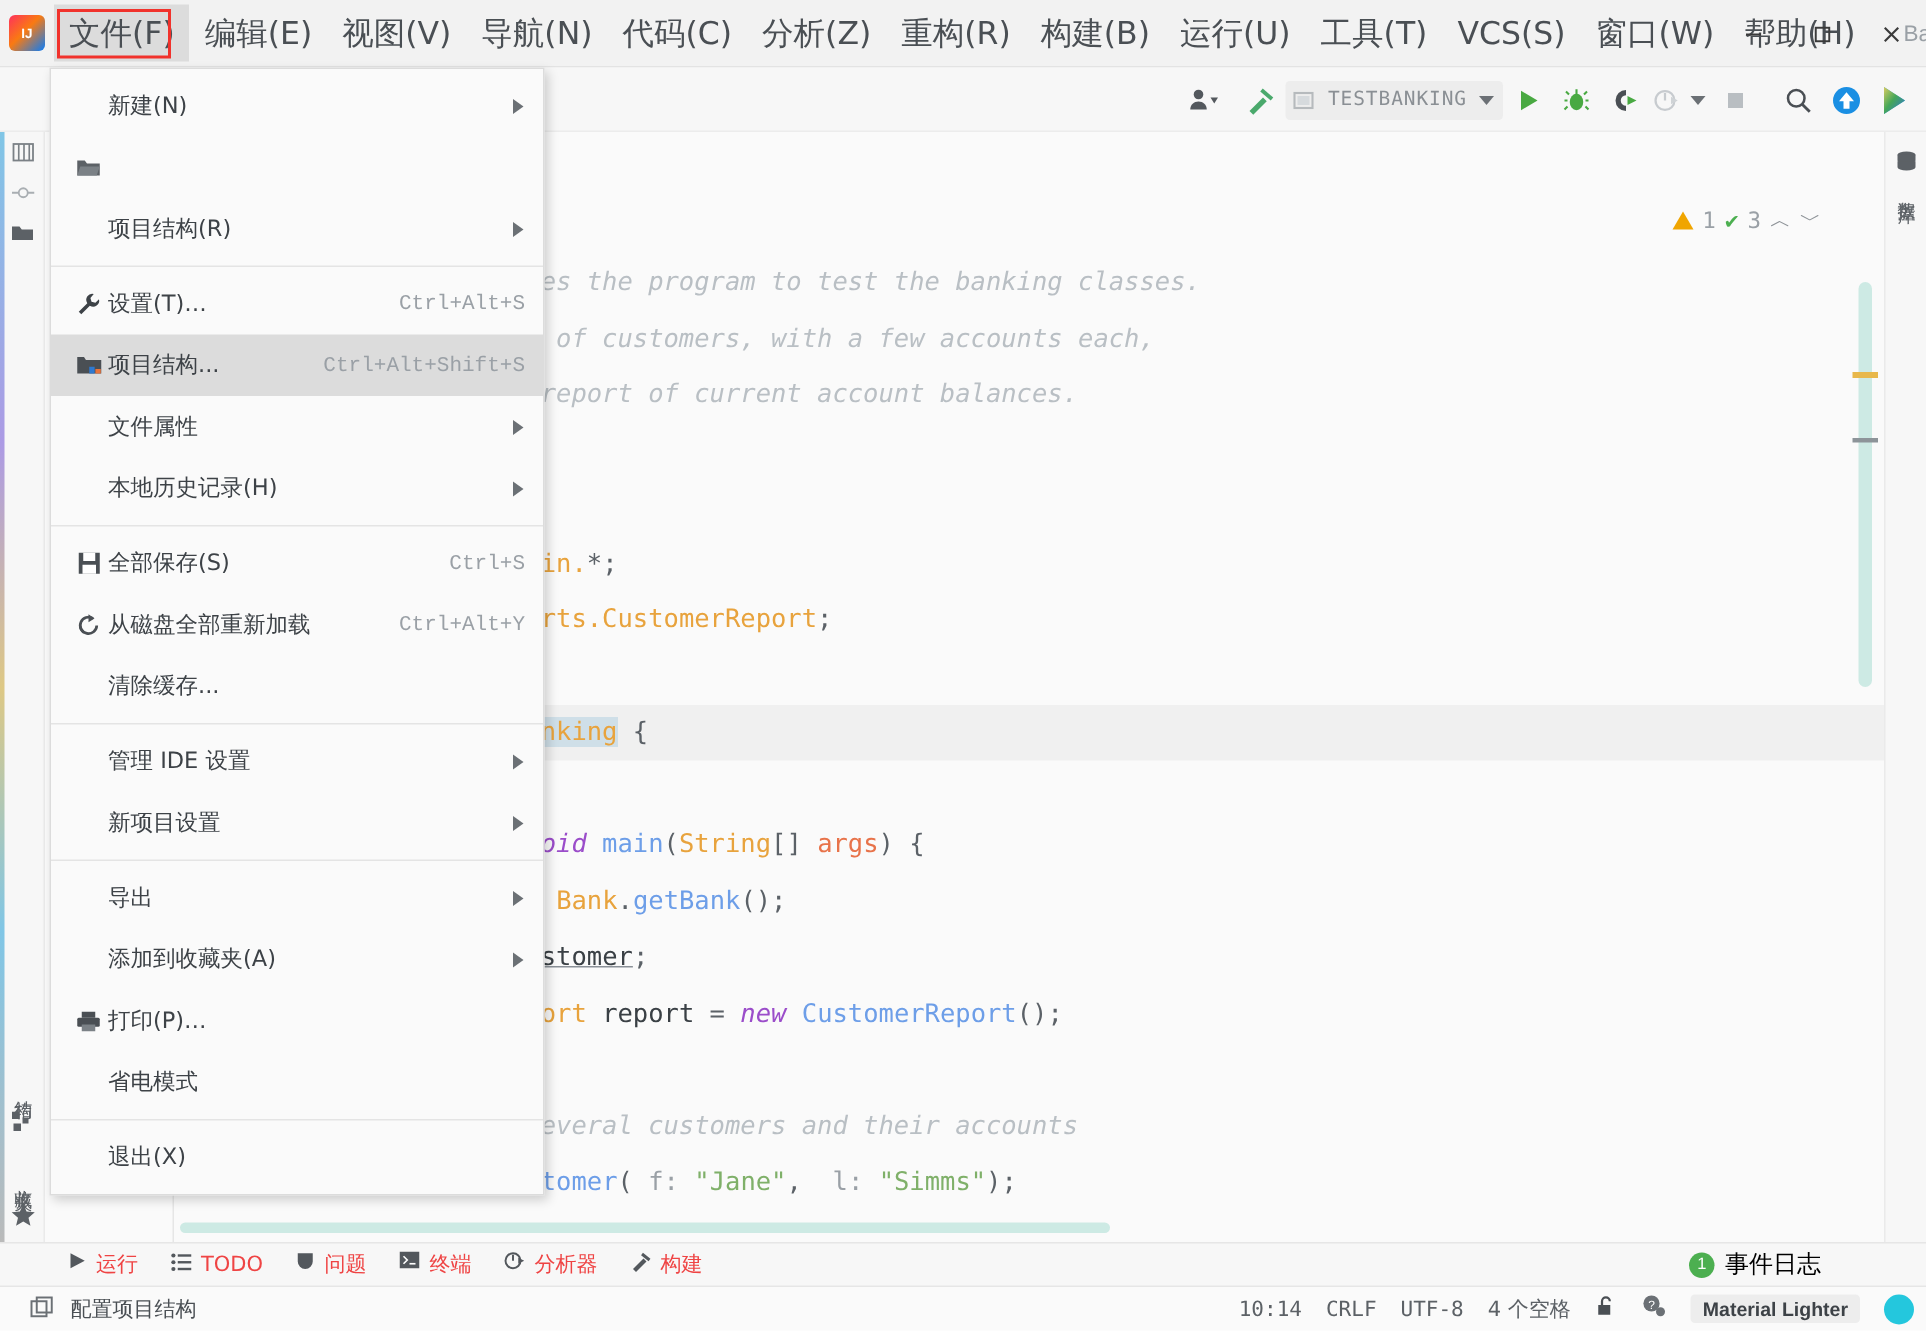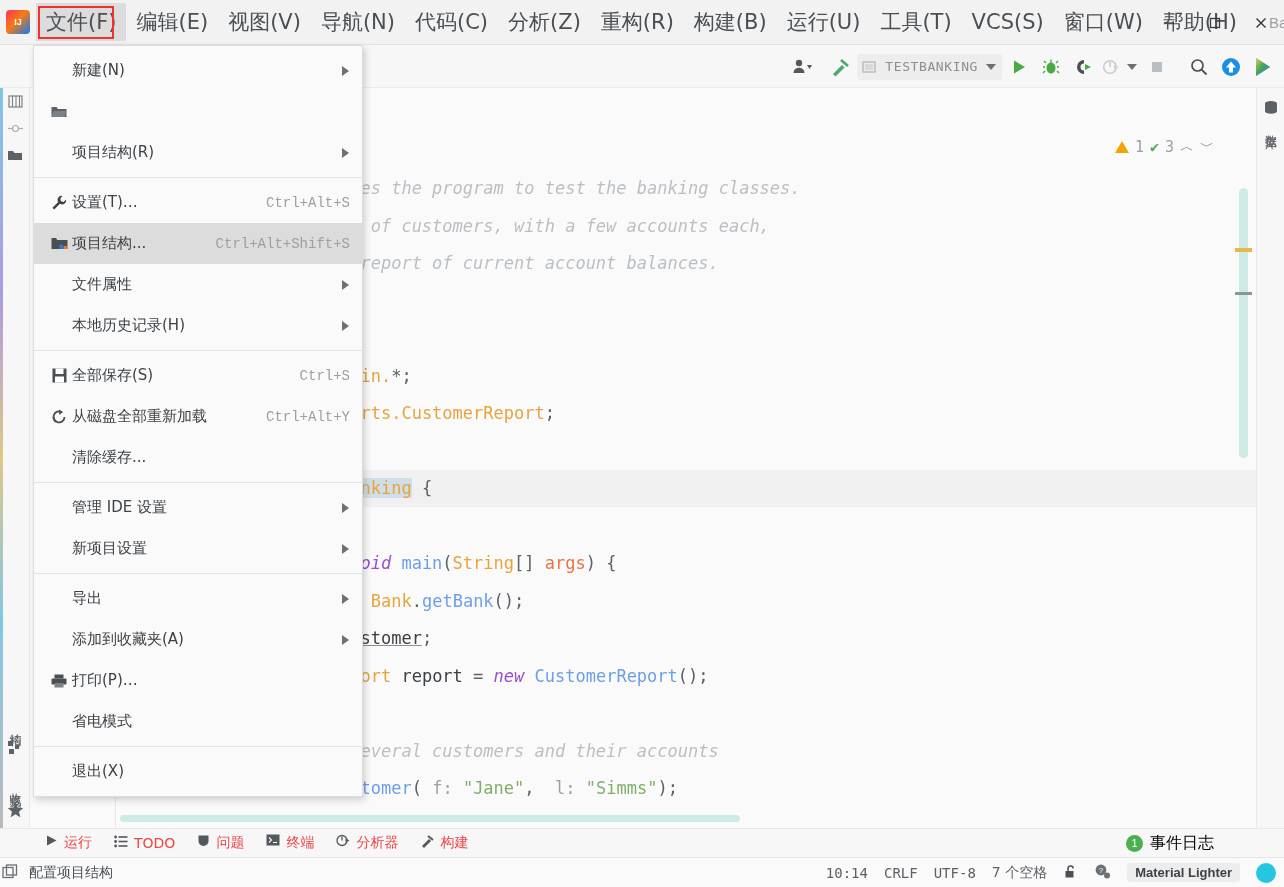--- a/index.html
+++ b/index.html
@@ -182,21 +182,21 @@
   .bb-item{ display:flex; align-items:flex-start; gap:6px; padding:3px 9px;
             font-size:14px; color:#ef4444; font-family:"DejaVu Sans", sans-serif; }
   .bb-right{ position:absolute; right:70px; display:flex; align-items:center; gap:7px; }
   .green-badge{ width:17px;height:17px;border-radius:50%;background:#4caf50;color:#fff;
                 font-size:11px;display:flex;align-items:center;justify-content:center;
                 font-family:"Liberation Sans",sans-serif; }
 
   .statusbar{
     position:absolute; left:0; bottom:0; width:1284px; height:30px;
     background:#fafafa; border-top:1px solid #e6e6e6;
-    display:flex; align-items:center; padding-left:2px;
+    display:flex; align-items:center; padding-left:20px;
   }
   .sb-left{ display:flex; align-items:center; gap:10px;
             font-size:14px; color:#4a4f54; font-family:"DejaVu Sans", sans-serif; }
   .sb-right{ position:absolute; right:8px; display:flex; align-items:center; gap:16px;
              font-size:14px; color:#5c6166; font-family:"DejaVu Sans Mono", monospace; }
   .theme-chip{ background:#ededed; border-radius:3px; padding:2px 8px; font-size:13px;
                font-weight:bold; color:#3d4247; font-family:"Liberation Sans",sans-serif; }
   .cyan-dot{ width:20px;height:20px;border-radius:50%;background:#24c7dd; }
 </style>
 </head>
@@ -683,21 +683,21 @@
         <rect x="1" y="3.5" width="10" height="10" fill="none" stroke="#6b7075" stroke-width="1.3"></rect>
         <rect x="4.5" y="1" width="10" height="10" fill="none" stroke="#6b7075" stroke-width="1.3"></rect>
       </svg>
       <span>配置项目结构</span>
     </div>
 
     <div class="sb-right">
       <span>10:14</span>
       <span>CRLF</span>
       <span>UTF-8</span>
-      <span style="font-family:'DejaVu Sans',sans-serif;">7 个空格</span>
+      <span style="font-family:'DejaVu Sans',sans-serif;">4 个空格</span>
       <span>
         <svg width="15" height="15" viewBox="0 0 15 15">
             <rect x="2.5" y="7" width="8" height="6.5" fill="#4a4f54"></rect>
             <path d="M5 7 L5 4.5 A2.6 2.6 0 0 1 10.2 4.5" fill="none" stroke="#4a4f54" stroke-width="1.5"></path>
           </svg>
       </span>
       <span>
         <svg width="17" height="17" viewBox="0 0 17 17">
             <circle cx="7" cy="7" r="5.4" fill="#6b7075"></circle>
             <text x="7" y="10.4" font-size="8" fill="#fff" text-anchor="middle" font-family="Liberation Sans, sans-serif">?</text>

